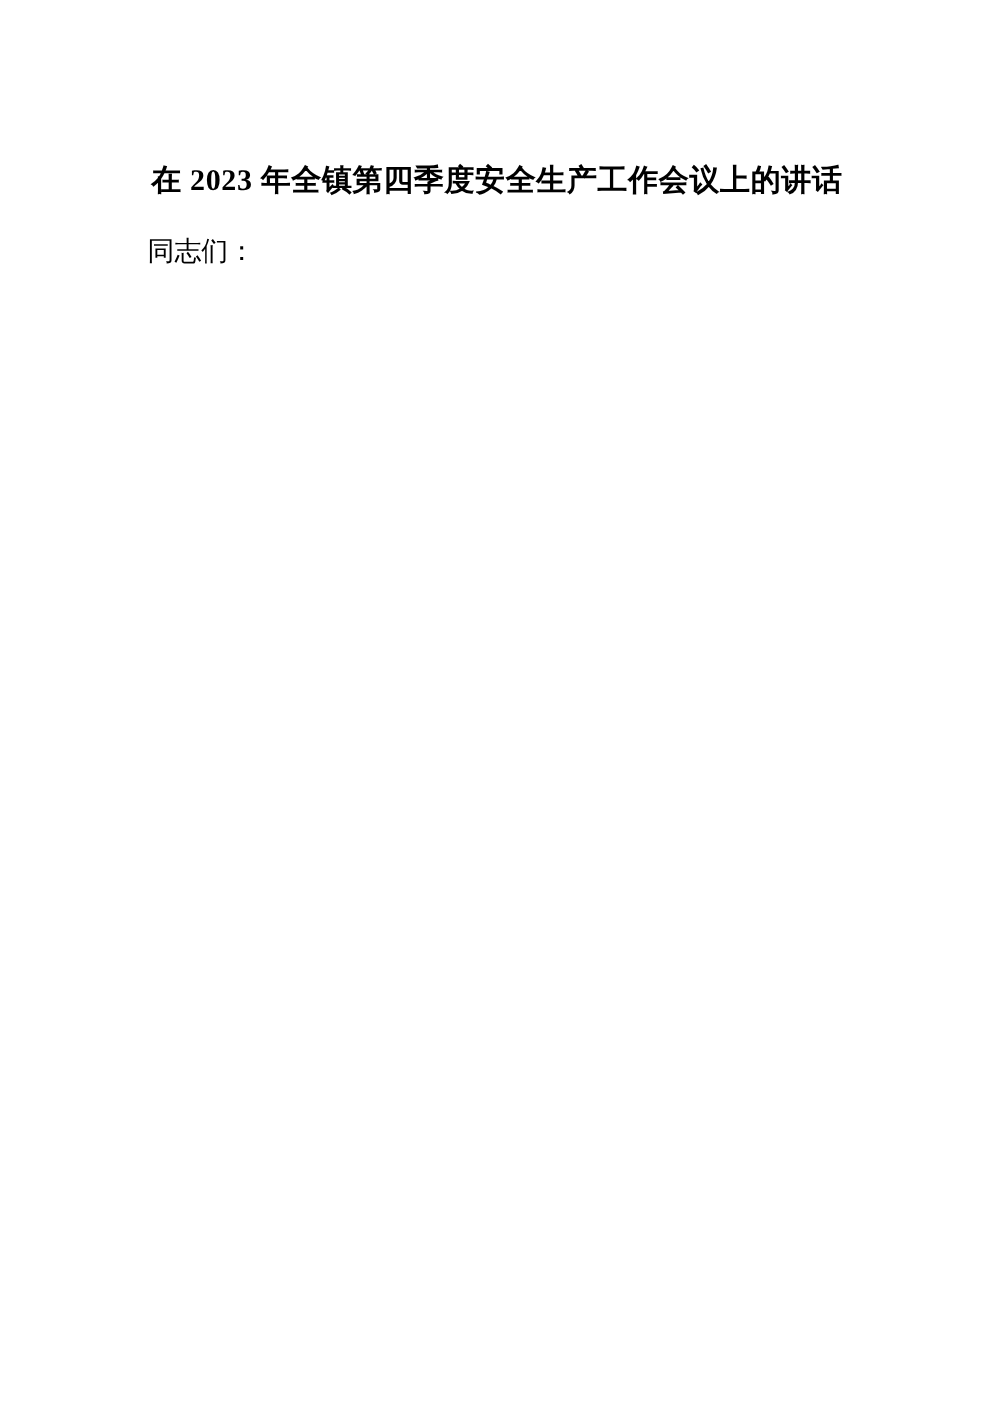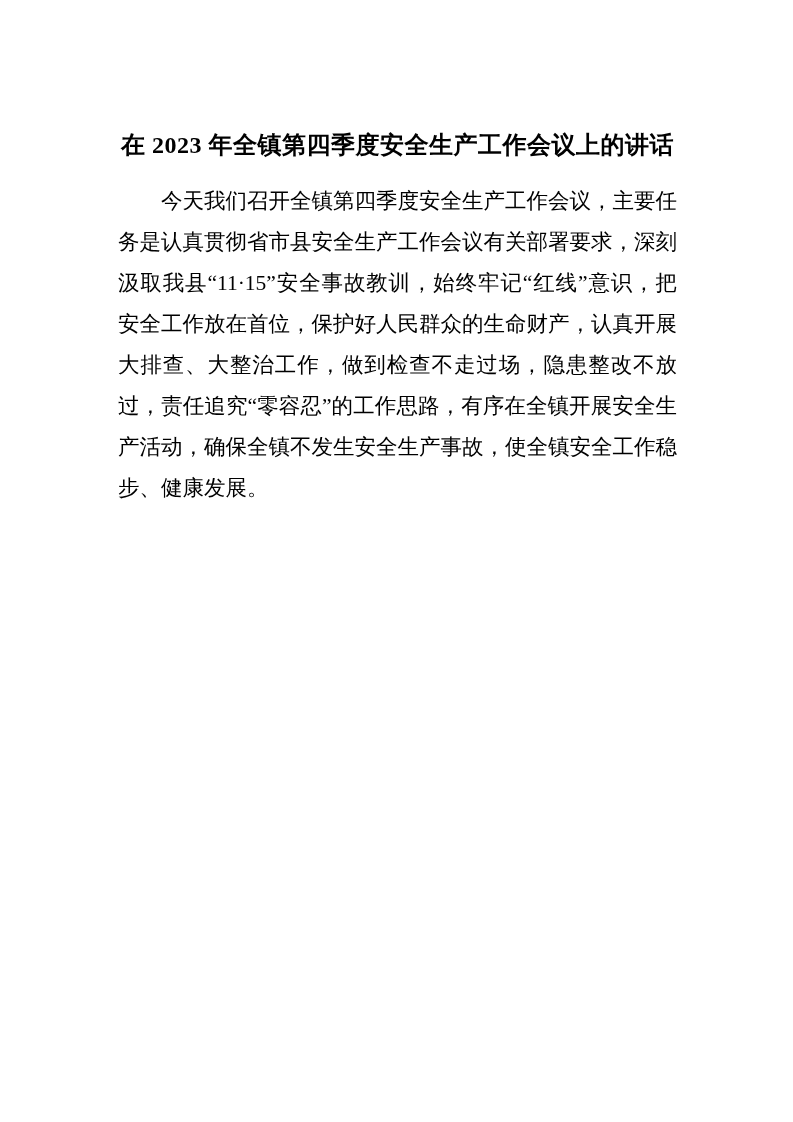--- a/index.html
+++ b/index.html
@@ -46,16 +46,16 @@
     font-weight: bold;
   }
 </style>
 </head>
 <body>
 
 <div class="page">
   <div class="content">
     <h1 class="doc-title">在 2023 年全镇第四季度安全生产工作会议上的讲话</h1>
     <div>
-        <p class="para indent"><span>今天我们召开全镇第四季度安全生产工作会议，主要任务是认真贯彻省市县安全生产工作会议有关部署要求，深刻汲取我县“11·15”安全事故教训，始终牢记“红线”意识，把安全工作放在首位，保护好人民群众的生命财产，认真开展大排查、大整治工作，做到检查不走过场，隐患整改不放过，责任追究“零容忍”的工作思路，有序在全镇开展安全生产活动，确保全镇不发生安全生产事故，使全镇安全工作稳步、健康发展。</span></p>
+        <p class="para"><span>同志们：</span></p>
       </div>
   </div>
 </div>
 
 </body></html>

